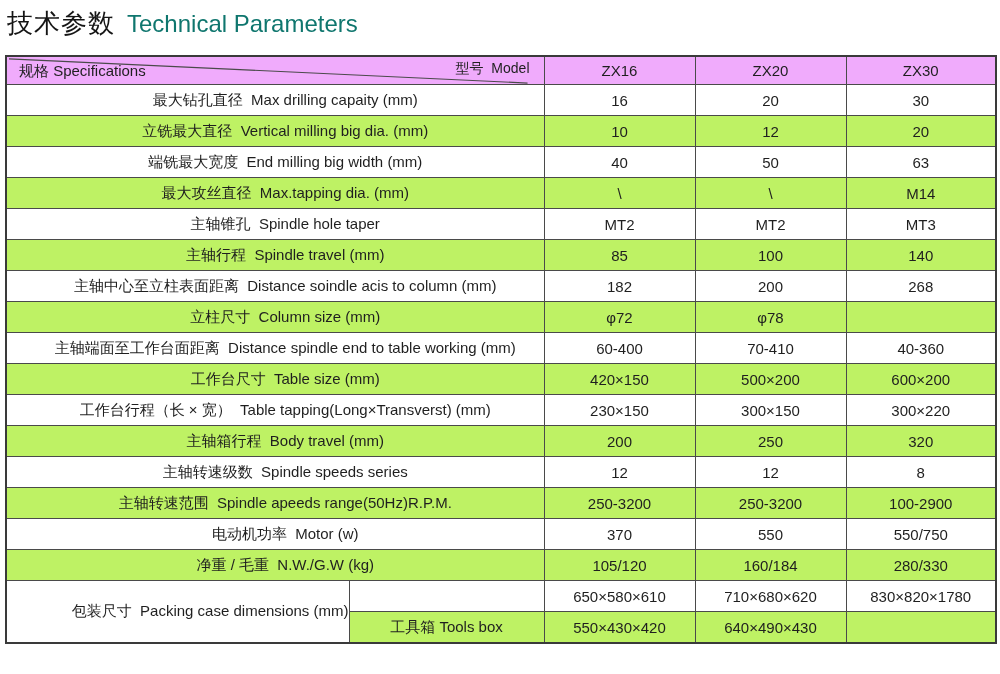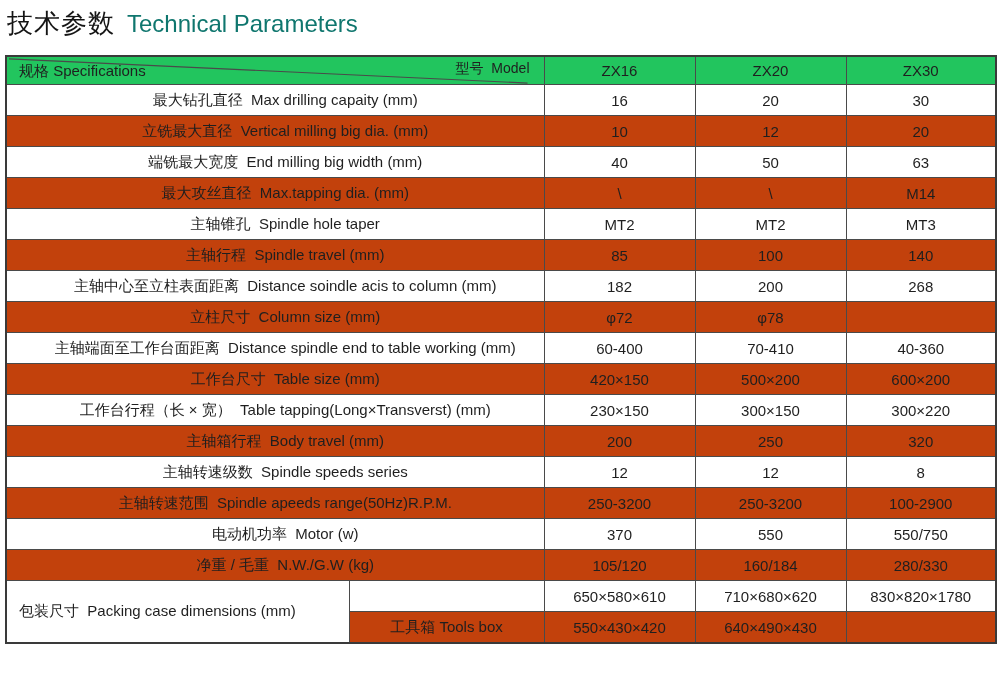--- a/index.html
+++ b/index.html
@@ -41,41 +41,41 @@
   }
   .params th, .params td {
     border: 1px solid #4a4a4a;
     font-size: 15px;
     color: #1f1f1f;
     padding: 0;
     overflow: hidden;
   }
   .params thead th {
     height: 27px;
-    background: #22c55e;
+    background: #f0abfc;
     font-weight: normal;
   }
   .params tbody td {
     height: 30px;
     background: #ffffff;
   }
   td.lbl {
     text-align: center;
     padding-left: 20px;
     white-space: pre;
   }
   td.val, td.sub {
     text-align: center;
   }
   tr.alt td {
-    background: #c2410c;
+    background: #bef264;
   }
   td.pack-label {
     background: #ffffff !important;
-    text-align: left;
+    text-align: right;
     padding-left: 12px;
     white-space: pre;
   }
   th.corner {
     position: relative;
     background: #e9e7e4;
   }
   th.corner svg {
     position: absolute;
     left: 0; top: 0;

